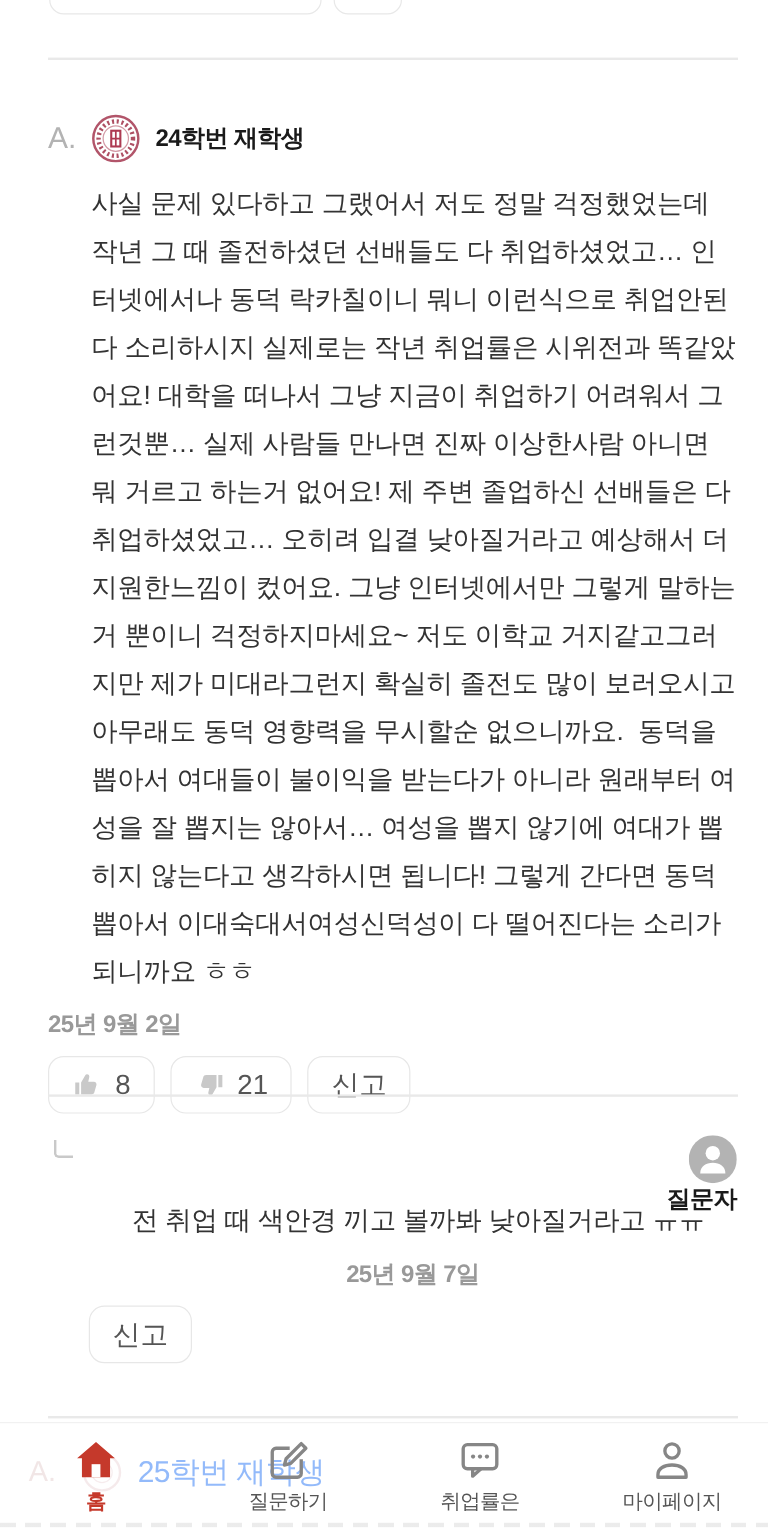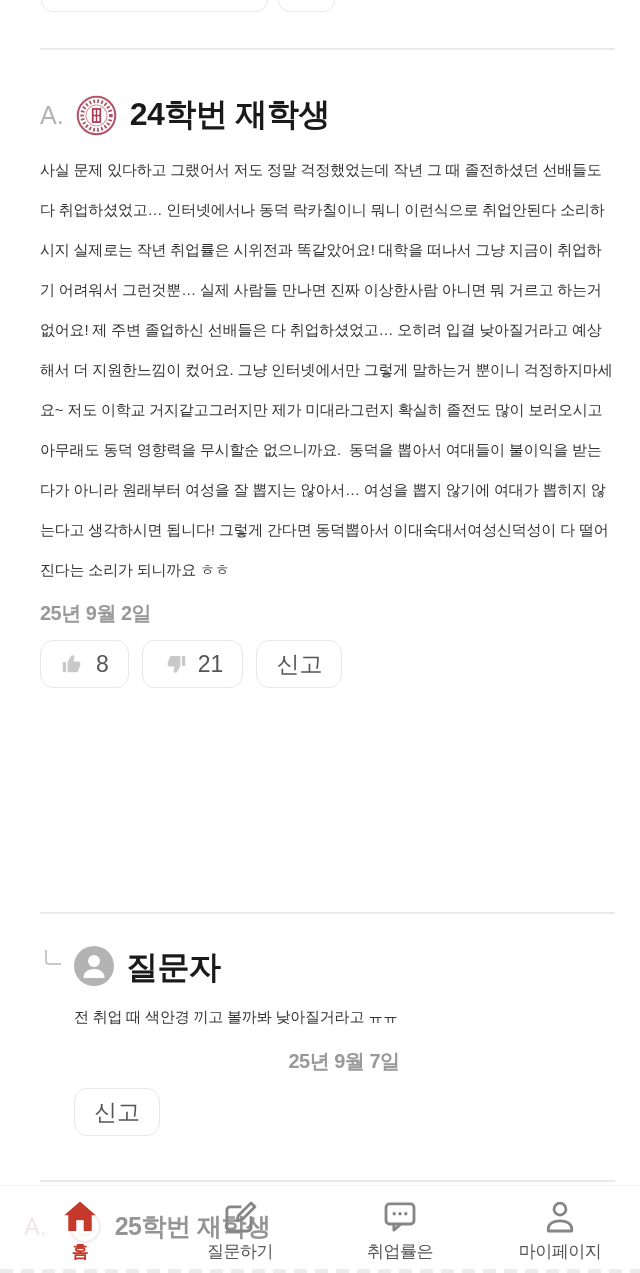--- a/index.html
+++ b/index.html
@@ -17,62 +17,62 @@
   .clip-btn.narrow { left:278px; width:57px;  }
 
   .divider { position:absolute; left:40px; right:25px; height:1.5px; background:#e9e9e9; border:0; }
   .d1 { top:48px; } .d2 { top:912px; } .d3 { top:1180px; }
 
   
   .answer { position:absolute; top:93px; left:40px; right:26px; }
   .answer-header { display:flex; align-items:center; height:44px; }
   .a-prefix { font-size:25px; color:#b3b3b3; }
   .emblem { width:41px; height:41px; margin-left:12px; display:inline-block; }
-  .author-name { margin-left:13px; font-size:32px; font-weight:bold; color:#1a1a1a; letter-spacing:-0.5px; }
+  .author-name { margin-left:13px; font-size:20px; font-weight:bold; color:#1a1a1a; letter-spacing:-0.5px; }
   .body-text {
-    margin-top:13px; font-size:15px; line-height:40px; color:#333;
-    letter-spacing:-0.2px; word-break:break-all; white-space:pre-wrap;
+    margin-top:13px; font-size:22px; line-height:40px; color:#333;
+    letter-spacing:-0.2px; word-break:break-all; white-space:pre-wrap;margin-left:36px;
   }
   .date-text { margin-top:10px; font-size:20px; color:#999; letter-spacing:-0.5px;font-weight:bold; }
   .actions { margin-top:13px; display:flex; gap:13px; }
   .pill {
     display:inline-flex; align-items:center; justify-content:center; gap:10px;
     height:48px; padding:0 19px; background:#fff; border:1.5px solid #e7e7e7;
     border-radius:13px; font-family:inherit; font-size:23px; color:#555; cursor:pointer;
   }
   .pill .cnt { color:#555; }
   .thumb { width:26px; height:26px; }
 
   
   .reply { position:absolute; top:946px; left:45px; right:26px; display:flex; }
   .corner-mark { flex:0 0 16px; width:16px; height:15px; margin-top:4px;
     border-left:2.5px solid #c9c9c9; border-bottom:2.5px solid #c9c9c9;
     border-bottom-left-radius:4px; }
   .reply-main { margin-left:13px; flex:1; }
-  .reply-header { display:flex; align-items:flex-start; height:40px; }
+  .reply-header { display:flex; align-items:flex-end; height:40px;flex-direction:column; }
   .avatar { width:40px; height:40px; }
   .reply-main .author-name { margin-left:12px; }
   .reply-main .body-text { margin-top:15px; line-height:32px; }
   .reply-main .date-text { margin-top:15px;text-align:center; }
   .reply-main .pill { margin-top:13px; }
 
   
   .tabbar {
     position:absolute; left:0; right:0; bottom:0; height:88px;
     background:rgba(255,255,255,0.93); border-top:1.5px solid #f1f1f1;
     display:flex; z-index:2;
   }
   .watermark { position:absolute; left:24px; top:24px; display:flex; align-items:center;
     z-index:0; opacity:0.55; pointer-events:none; }
   .wm-prefix { font-size:24px; color:#e7d2d2; }
   .wm-emblem { width:32px; height:32px; margin-left:22px; border-radius:50%;
     border:2.5px solid #eed9dc; position:relative; }
   .wm-emblem::after { content:""; position:absolute; inset:5px; border-radius:50%;
     border:1.5px solid #efdee0; }
-  .wm-text { margin-left:14px; font-size:25px; font-weight:bold; color:#404040; letter-spacing:-0.5px; }
+  .wm-text { margin-left:14px; font-size:25px; font-weight:normal; color:#3b82f6; letter-spacing:-0.5px; }
   .tab { position:relative; z-index:1; flex:1; display:flex; flex-direction:column;
     align-items:center; justify-content:flex-start; padding-top:10px; cursor:pointer; }
   .tab-icon { width:42px; height:42px; }
   .tab-label { margin-top:2px; font-size:17px; color:#555; letter-spacing:-0.5px; }
   .tab.active .tab-label { color:#c5392b; font-weight:bold; }
   
   .bottom-artifact { position:absolute; left:0; right:0; bottom:0; height:4px; z-index:3;
     background:repeating-linear-gradient(90deg,#dcdcdc 0 13px,transparent 13px 21px);
     opacity:0.55; }
 </style>

